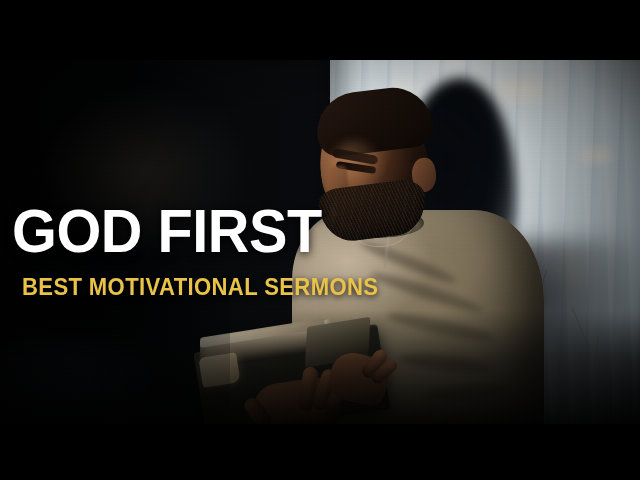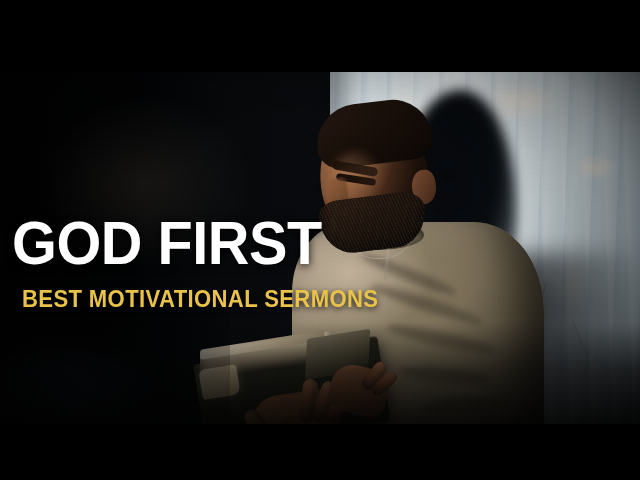--- a/index.html
+++ b/index.html
@@ -1,21 +1,21 @@
 <!DOCTYPE html>
 <html><head>
 <meta charset="utf-8">
 <style>
   html,body{margin:0;padding:0;background:#000;}
   body{width:640px;height:480px;overflow:hidden;font-family:"Liberation Sans",sans-serif;}
 
   .frame{position:relative;width:640px;height:480px;background:#000;overflow:hidden;}
 
   
-  .photo{position:absolute;left:0;top:72px;width:640px;height:368px;overflow:hidden;background:#05060a;}
+  .photo{position:absolute;left:0;top:60px;width:640px;height:368px;overflow:hidden;background:#05060a;}
 
   
   .wall{position:absolute;left:330px;top:0;width:310px;height:368px;
     background:
       linear-gradient(180deg,rgba(255,255,255,.10) 0%,rgba(0,0,0,.00) 22%,rgba(0,0,0,.10) 70%,rgba(0,0,0,.55) 100%),
       radial-gradient(ellipse 60px 28px at 62% 8%,rgba(255,244,228,.75),rgba(255,244,228,0) 70%),
       radial-gradient(ellipse 40px 55px at 24% 14%,rgba(255,247,233,.70),rgba(255,247,233,0) 72%),
       radial-gradient(ellipse 34px 20px at 86% 26%,rgba(255,240,220,.62),rgba(255,240,220,0) 70%),
       radial-gradient(ellipse 28px 34px at 52% 40%,rgba(252,238,218,.45),rgba(252,238,218,0) 72%),
       radial-gradient(ellipse 46px 22px at 16% 48%,rgba(255,245,230,.40),rgba(255,245,230,0) 72%),

